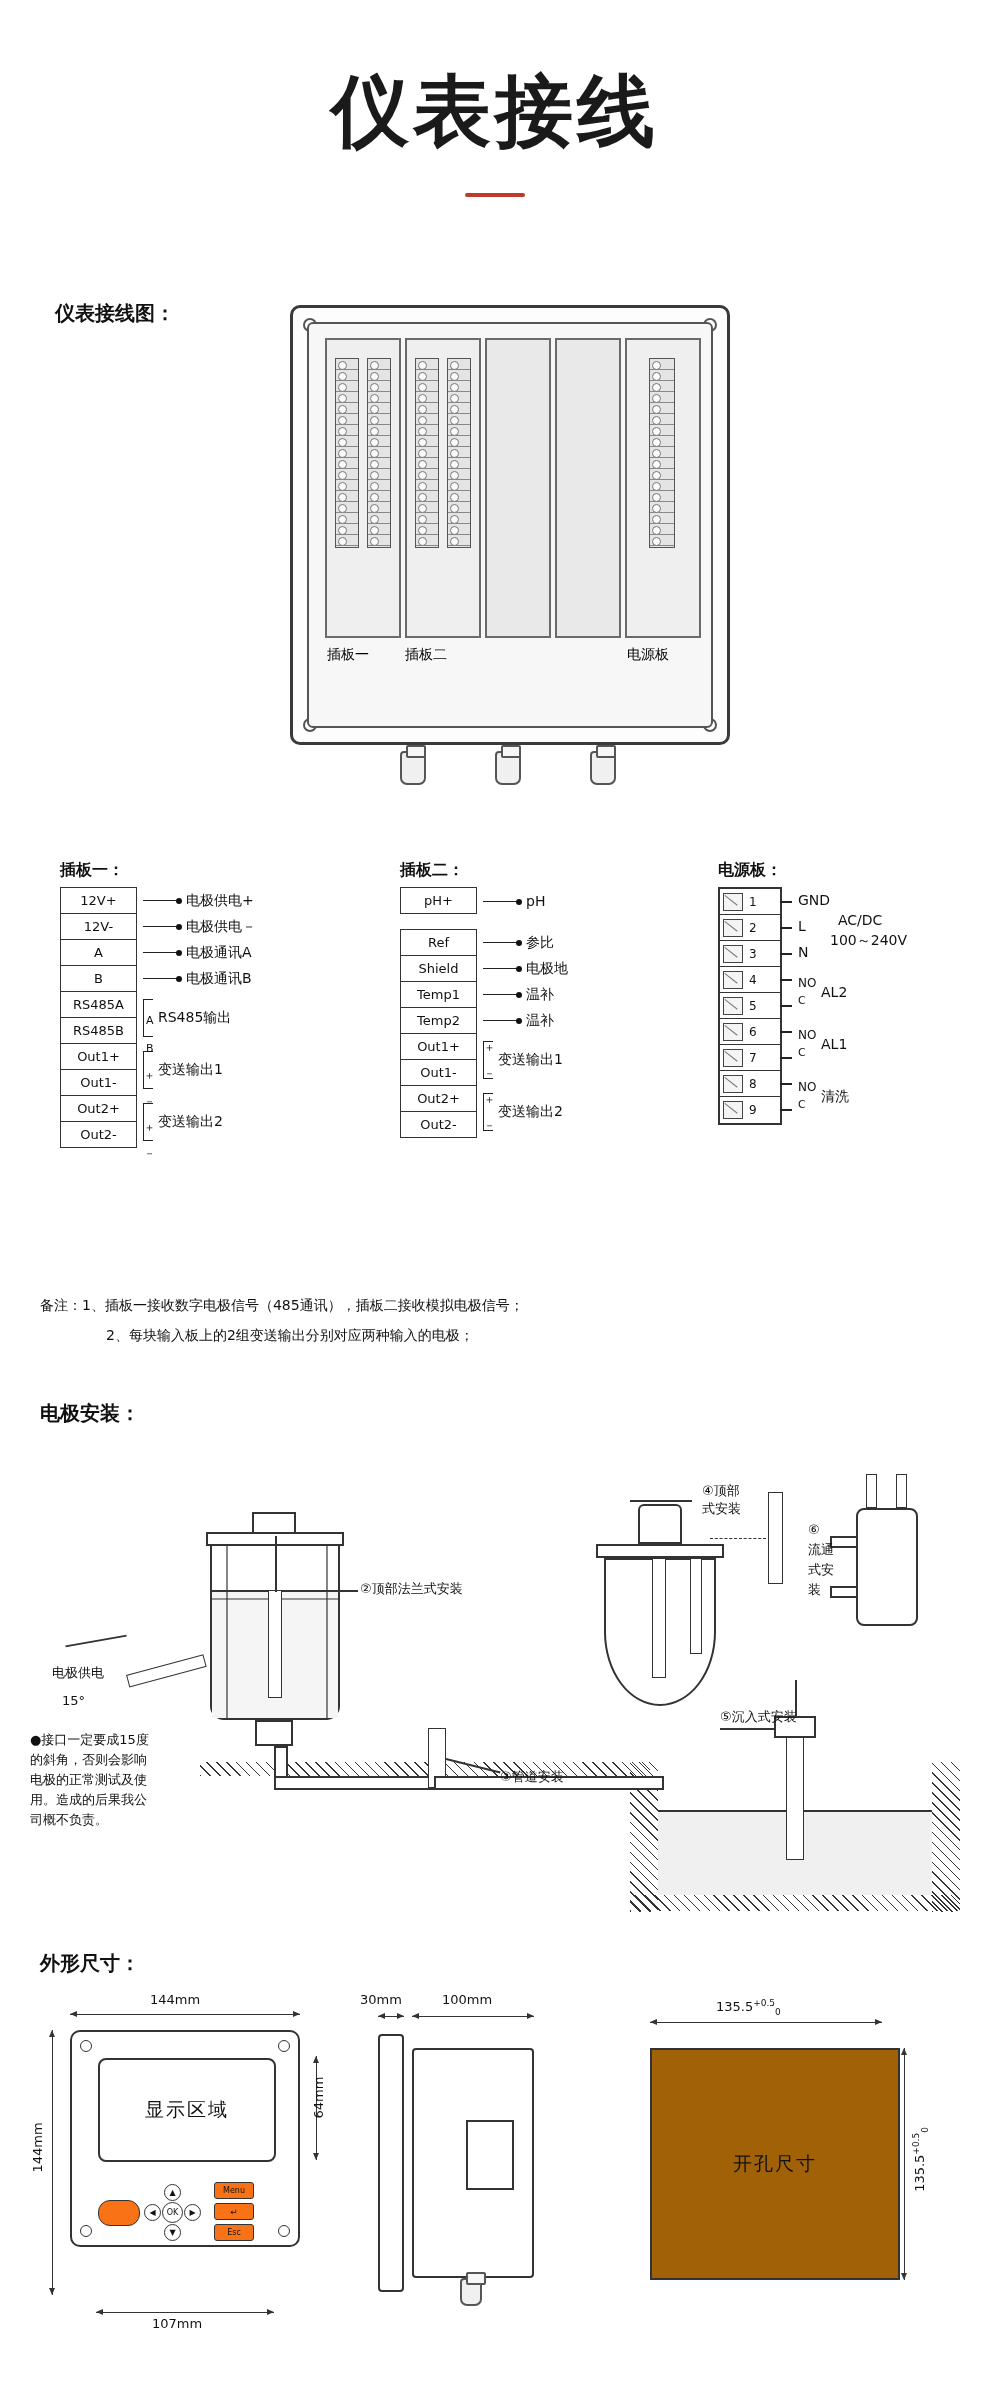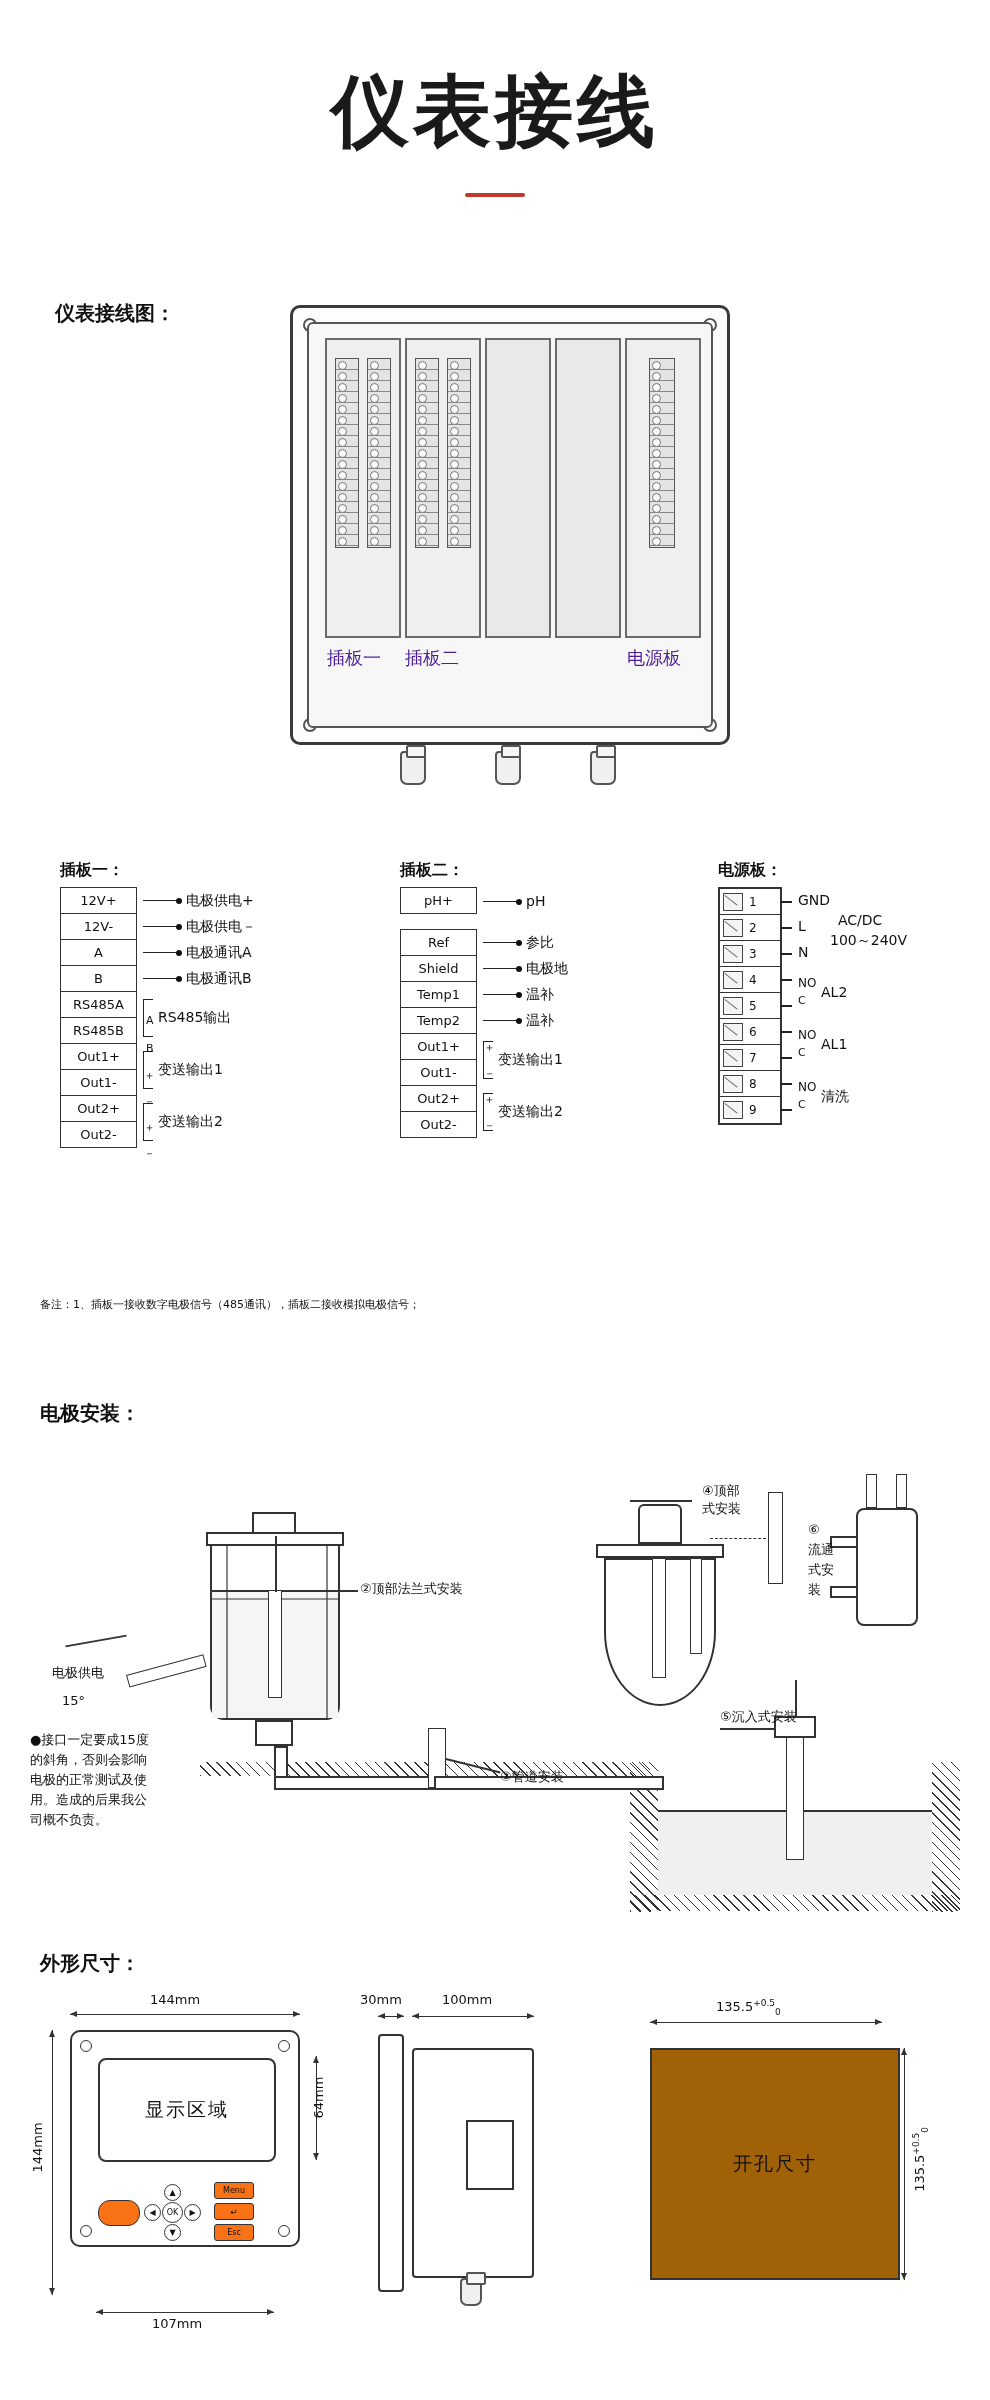--- a/index.html
+++ b/index.html
@@ -53,21 +53,21 @@
   .term-strip {
     position:absolute; border:1.5px solid #555; background:#e4e4e4;
   }
   .term-strip .cell {
     height: 11px; border-bottom: 1px solid #888; position:relative;
   }
   .term-strip .cell:after{
     content:""; position:absolute; left:2px; top:2px; width:7px; height:7px;
     border:1px solid #777; border-radius:50%; background:#fafafa;
   }
-  .pl-label { position:absolute; font-size:18px; color:#4c1d95; }
+  .pl-label { position:absolute; font-size:14px; color:#000000; }
   .gland {
     position:absolute; width:26px; height:34px; border:2px solid #555;
     border-radius:4px 4px 7px 7px; background:#f0f0f0;
   }
   .gland:before{
     content:""; position:absolute; left:4px; top:-8px; width:16px; height:9px;
     border:2px solid #555; background:#f6f6f6; border-radius:2px;
   }
 
   
@@ -104,21 +104,21 @@
   }
   .pb .row .sq:after{
     content:""; position:absolute; left:1px; top:1px; width:16px; height:16px;
     border-top:1px solid #777; transform:rotate(38deg); transform-origin:left top;
   }
   .pb .row .num { margin-left:6px; font-size:12px; }
   .pb .pin { position:absolute; right:-12px; top:12px; width:12px; height:1.5px; background:#222; }
   .pb .ann { position:absolute; font-size:14px; white-space:nowrap; }
 
   
-  .notes { position:absolute; font-size:11px; line-height:30px; color:#111; }
+  .notes { position:absolute; font-size:14px; line-height:30px; color:#111; }
   .notes div { white-space:nowrap; }
 
   
   .illus { position:absolute; }
   .ill-label { position:absolute; font-size:13px; color:#111; line-height:18px; }
   .tank {
     position:absolute; border:2px solid #333; background:#fff;
   }
   .hatch {
     position:absolute;
@@ -479,20 +479,21 @@
     <div class="ann" style="left:80px; top:186px; font-size:11px;">C</div>
     <div class="ann" style="left:103px; top:176px; font-size:14px;">AL1</div>
 
     <div class="ann" style="left:80px; top:220px; font-size:12px;">NO</div>
     <div class="ann" style="left:80px; top:238px; font-size:11px;">C</div>
     <div class="ann" style="left:103px; top:228px; font-size:14px;">清洗</div>
   </div>
 
   <div class="notes" style="left:40px; top:1290px; width:920px;">
     <div><span>备注：</span><span>1、插板一接收数字电极信号（485通讯），插板二接收模拟电极信号；</span></div>
+    <div style="padding-left:66px;">2、每块输入板上的2组变送输出分别对应两种输入的电极；</div>
   </div>
 
   <div class="sec-h abs" style="left:40px; top:1400px;">电极安装：</div>
 
   <div class="illus" style="left:30px; top:1440px; width:930px; height:470px;">
 
     <div class="hatch" style="left:170px; top:322px; width:450px; height:14px;"></div>
     <div class="hatch" style="left:600px; top:322px; width:28px; height:150px;"></div>
     <div class="hatch" style="left:600px; top:455px; width:330px; height:16px;"></div>
     <div class="hatch" style="left:902px; top:322px; width:28px; height:150px;"></div>

